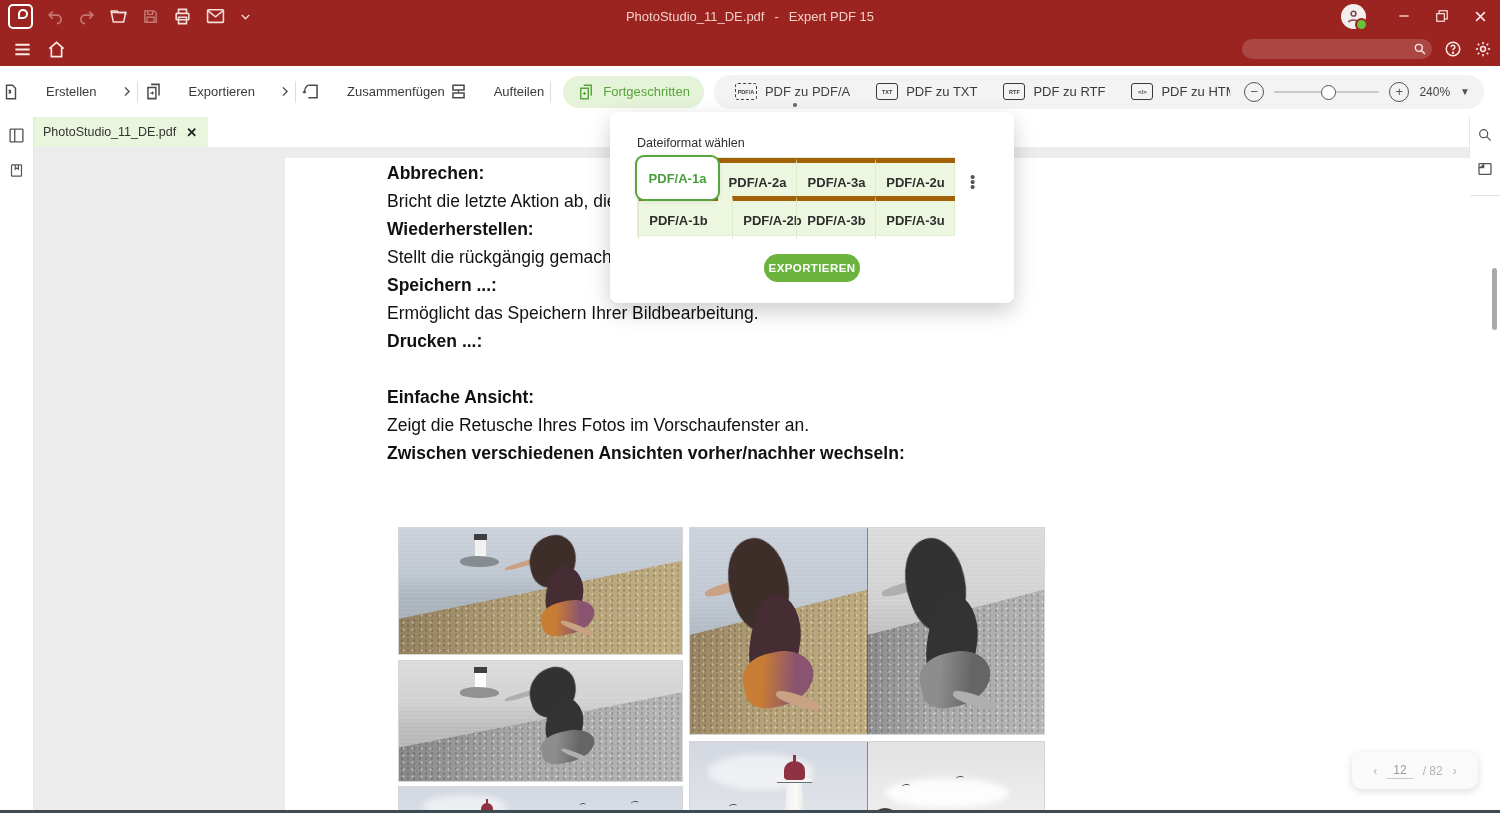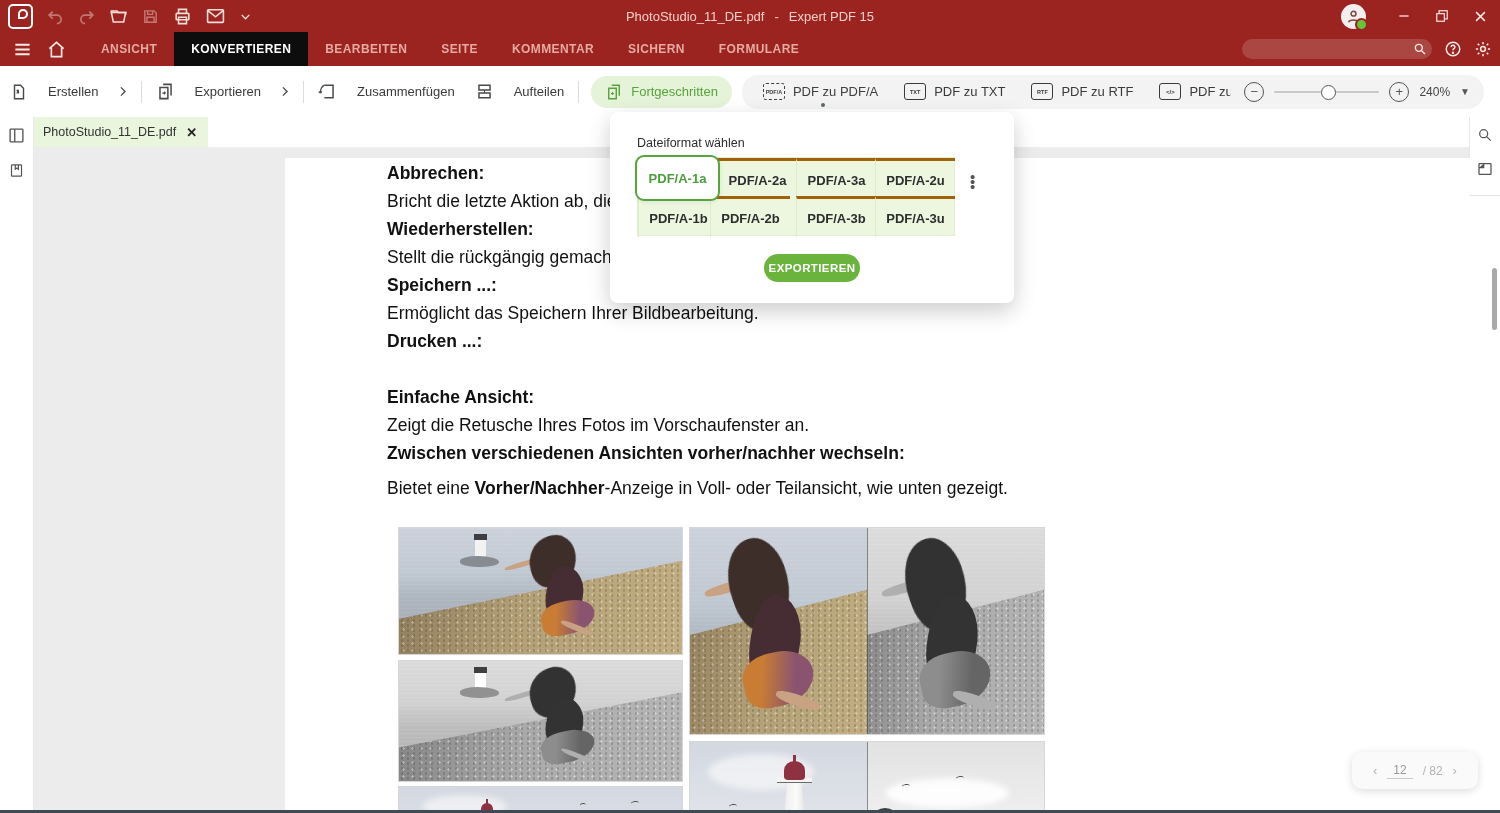--- a/index.html
+++ b/index.html
@@ -25,21 +25,21 @@
   .menu-tabs{display:flex;align-items:stretch;margin-left:14px;}
   .mtab{display:flex;align-items:center;padding:0 17px;font-size:12px;letter-spacing:.4px;color:#e6aaa2;font-weight:bold;}
   .mtab.active{background:#0d0d0d;color:#fff;}
   .mb-right{position:absolute;right:8px;top:0;height:34px;display:flex;align-items:center;gap:12px;}
   .searchpill{width:190px;height:20px;background:rgba(255,255,255,.16);border-radius:10px;position:relative;}
   .searchpill svg{position:absolute;right:5px;top:3px;color:#fbeae7;}
   .mb-right .circ{color:#fbeae7;display:flex;}
   
   .toolbar{position:absolute;left:0;top:66px;width:1500px;height:51px;background:#fff;border-bottom:1px solid #e6e6e6;
            display:flex;align-items:center;font-size:13px;color:#3a3a3a;}
-  .titem{display:flex;align-items:center;gap:20px;padding:0 10px;white-space:nowrap;}
+  .titem{display:flex;align-items:center;gap:26px;padding:0 2px;white-space:nowrap;}
   .titem svg{color:#4a4a4a;}
   .tsep{width:1px;height:22px;background:#ddd;margin:0 4px;}
   .chev{color:#8a8a8a;font-size:11px;}
   .pill-green{background:#e5f4d8;border-radius:16px;height:32px;display:flex;align-items:center;gap:8px;padding:0 14px;color:#57a33c;margin-left:8px;}
   .pill-green svg{color:#57a33c;}
   .graygroup{background:#f3f3f3;border-radius:16px;height:34px;display:flex;align-items:center;margin-left:10px;padding:0 8px;}
   .fmt-chip{width:20px;height:15px;border:1.6px solid currentColor;border-radius:3px;font-size:5.5px;font-weight:bold;
             display:flex;align-items:center;justify-content:center;letter-spacing:0;}
   .gitem{display:flex;align-items:center;gap:8px;padding:0 13px;position:relative;}
   .gitem.green{color:#404040;}
@@ -111,21 +111,21 @@
   .half{position:absolute;top:0;bottom:0;width:50%;overflow:hidden;}
   .half .inner200{position:absolute;top:0;bottom:0;width:200%;}
   .half.rgt{left:50%;}
   .half.rgt .inner200{left:-100%;}
   
   .panel{position:absolute;left:610px;top:112px;width:404px;height:191px;background:#fff;border-radius:8px;
          box-shadow:0 8px 22px rgba(0,0,0,.2);z-index:40;}
   .panel-title{position:absolute;left:27px;top:24px;font-size:12.5px;color:#2d2d2d;}
   .fgrid{position:absolute;left:27px;top:45px;width:316px;height:77px;background:#edf7e0;border:1px solid #e0eecb;}
   .fcell{position:absolute;width:79px;height:38px;display:flex;align-items:center;justify-content:center;
-         font-size:13px;font-weight:bold;color:#2e2e2e;border-left:1px solid #dfeccc;border-top:3px solid #a16207;}
+         font-size:13px;font-weight:bold;color:#2e2e2e;border-left:1px solid #dfeccc;border-top:5px solid #a16207;}
   .fsel{position:absolute;left:25px;top:43px;width:81px;height:42px;background:#fff;border:2px solid #58a53e;border-radius:9px;
         display:flex;align-items:center;justify-content:center;font-size:13px;font-weight:bold;color:#4a9e3c;z-index:2;
         box-shadow:0 1px 4px rgba(0,0,0,.08);}
   .kebab{position:absolute;left:360px;top:62px;color:#555;font-size:15px;letter-spacing:0;line-height:5px;}
   .export-btn{position:absolute;left:154px;top:142px;width:96px;height:28px;background:#6ab43e;border-radius:14px;
               display:flex;align-items:center;justify-content:center;color:#fff;font-size:11.5px;font-weight:bold;letter-spacing:.4px;}
   
   .pagenav{position:absolute;right:22px;bottom:24px;width:126px;height:37px;background:#fafafa;border-radius:10px;
            box-shadow:0 2px 8px rgba(0,0,0,.14);display:flex;align-items:center;justify-content:center;gap:10px;
            font-size:12px;color:#b3b3b3;z-index:30;}
@@ -221,29 +221,20 @@
           <svg width="19" height="19" viewBox="0 0 24 24" stroke="currentColor" stroke-width="2.6">
             <path d="M3 6h18M3 12h18M3 18h18"></path>
           </svg>
         </span>
       <span class="winbtn">
           <svg width="19" height="19" viewBox="0 0 24 24" fill="none" stroke="currentColor" stroke-width="2.1">
             <path d="m3 11 9-8 9 8"></path>
             <path d="M5.5 9.5V21h13V9.5"></path>
           </svg>
         </span>
-    </div>
-    <div class="menu-tabs">
-      <div class="mtab">ANSICHT</div>
-      <div class="mtab active">KONVERTIEREN</div>
-      <div class="mtab">BEARBEITEN</div>
-      <div class="mtab">SEITE</div>
-      <div class="mtab">KOMMENTAR</div>
-      <div class="mtab">SICHERN</div>
-      <div class="mtab">FORMULARE</div>
     </div>
     <div class="mb-right">
       <span class="searchpill">
         <svg width="14" height="14" viewBox="0 0 24 24" fill="none" stroke="currentColor" stroke-width="2.4">
             <circle cx="10" cy="10" r="6"></circle>
             <path d="m14.5 14.5 6 6"></path>
           </svg>
       </span>
       <span class="circ">
           <svg width="18" height="18" viewBox="0 0 24 24" fill="none" stroke="currentColor" stroke-width="2">
@@ -382,23 +373,20 @@
     <div class="doc-line b" style="top:5px;">Abbrechen:</div>
     <div class="doc-line" style="top:33px;">Bricht die letzte Aktion ab, die an</div>
     <div class="doc-line b" style="top:61px;">Wiederherstellen:</div>
     <div class="doc-line" style="top:89px;">Stellt die rückgängig gemachte A</div>
     <div class="doc-line b" style="top:117px;">Speichern ...:</div>
     <div class="doc-line" style="top:145px;">Ermöglicht das Speichern Ihrer Bildbearbeitung.</div>
     <div class="doc-line b" style="top:173px;">Drucken ...:</div>
     <div class="doc-line b" style="top:229px;">Einfache Ansicht:</div>
     <div class="doc-line b" style="top:285px;">Zwischen verschiedenen Ansichten vorher/nachher wechseln:</div>
     <div class="doc-line" style="top:257px;">Zeigt die Retusche Ihres Fotos im Vorschaufenster an.</div>
-    <div class="doc-line" style="top:320px;">
-      <span>Bietet eine </span><b>Vorher/Nachher</b><span>-Anzeige in Voll- oder Teilansicht, wie unten gezeigt.</span>
-    </div>
 
     <div class="photo" style="left:114px;top:370px;width:283px;height:126px;">
       <div class="scene wide">
           <div class="sea-tex"></div>
           <div class="sand"></div>
         <div class="lh-mini"></div>
           <div class="rock-mini"></div>
         <div class="skin arm"></div>
           <div class="hair"></div>
           <div class="dress"></div>
@@ -489,21 +477,21 @@
     </div>
   </div>
 
   <div class="panel">
     <div class="panel-title">Dateiformat wählen</div>
     <div class="fgrid">
       <div class="fcell" style="left:79px;top:0;">PDF/A-2a</div>
       <div class="fcell" style="left:158px;top:0;">PDF/A-3a</div>
       <div class="fcell" style="left:237px;top:0;">PDF/A-2u</div>
       <div class="fcell" style="left:0;top:38px;">PDF/A-1b</div>
-      <div class="fcell" style="left:72px;top:38px;">PDF/A-2b</div>
+      <div class="fcell" style="left:94px;top:38px;">PDF/A-2b</div>
       <div class="fcell" style="left:158px;top:38px;">PDF/A-3b</div>
       <div class="fcell" style="left:237px;top:38px;">PDF/A-3u</div>
     </div>
     <div class="fsel">PDF/A-1a</div>
     <div class="kebab">•<br>•<br>•</div>
     <div class="export-btn">EXPORTIEREN</div>
   </div>
 
   <div class="pagenav">
     <span>‹</span>

